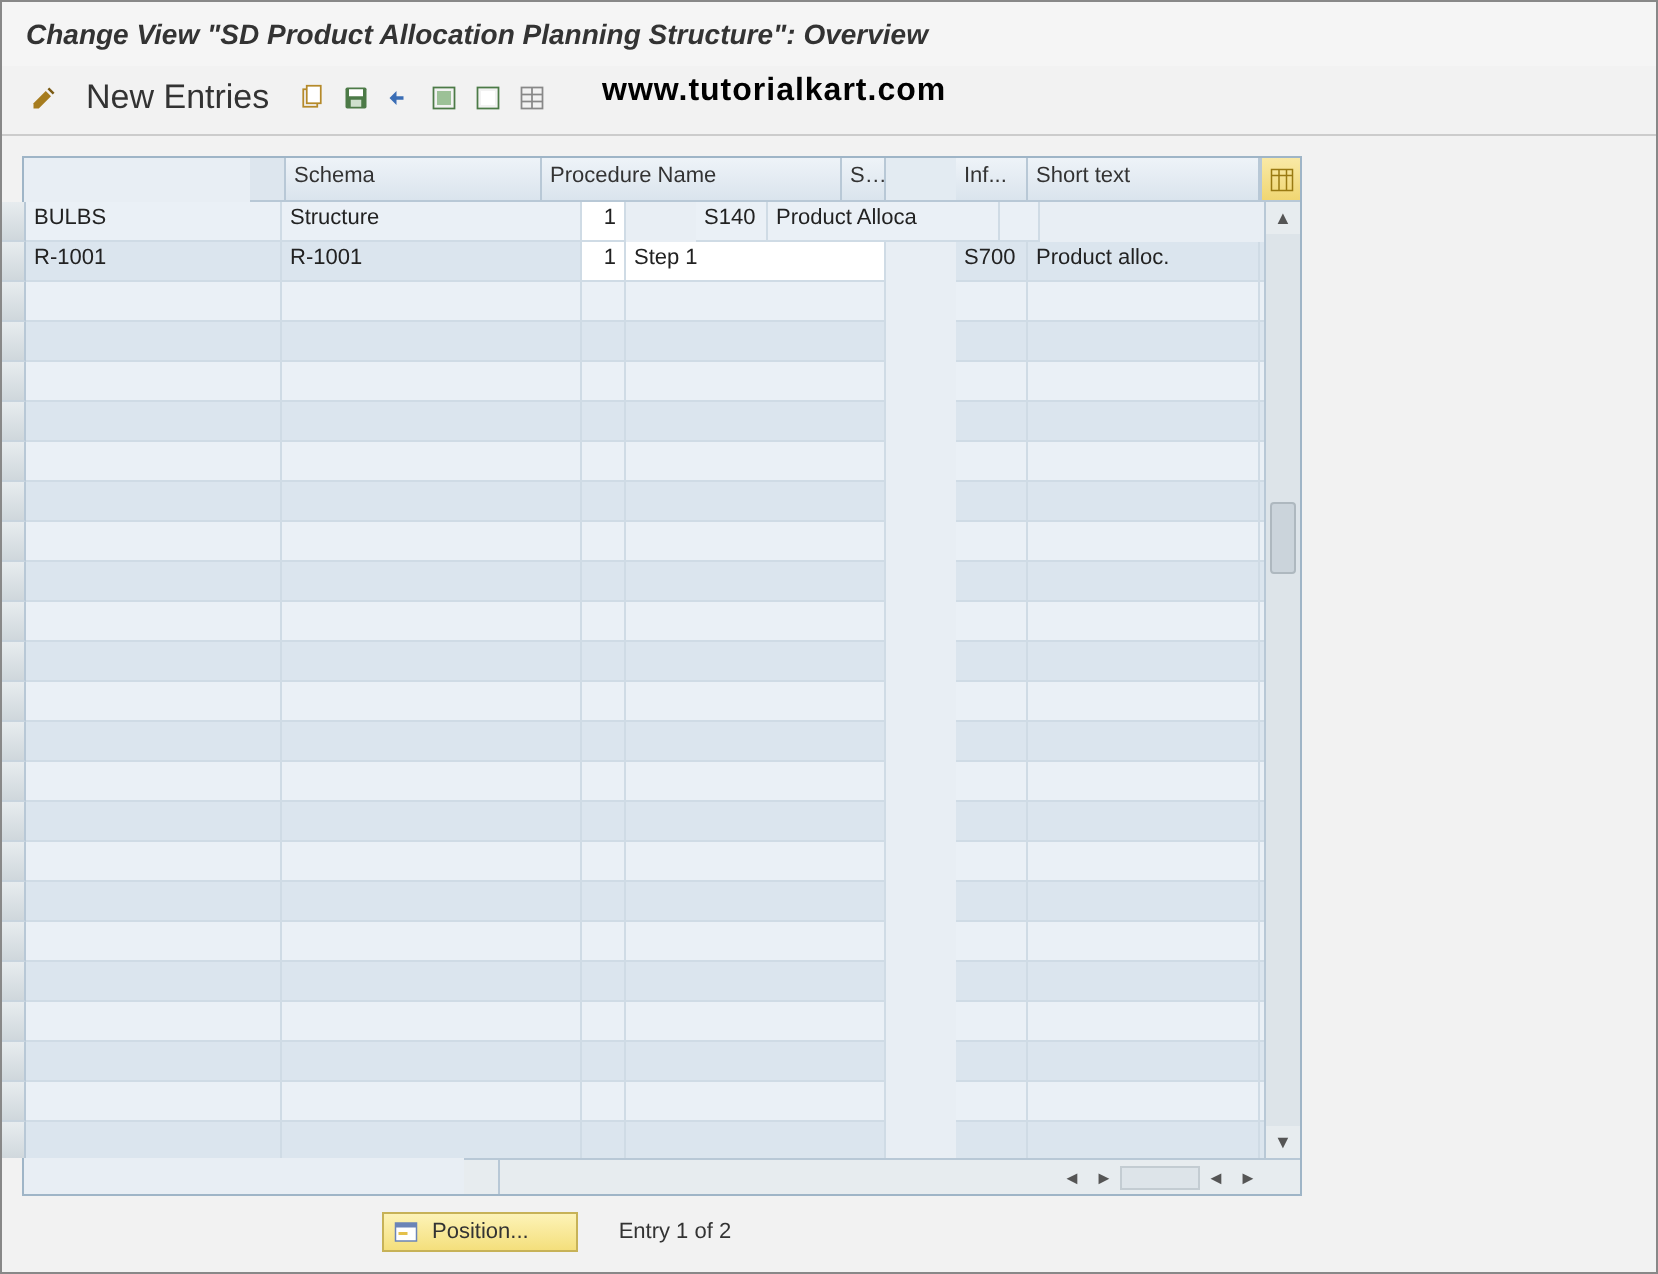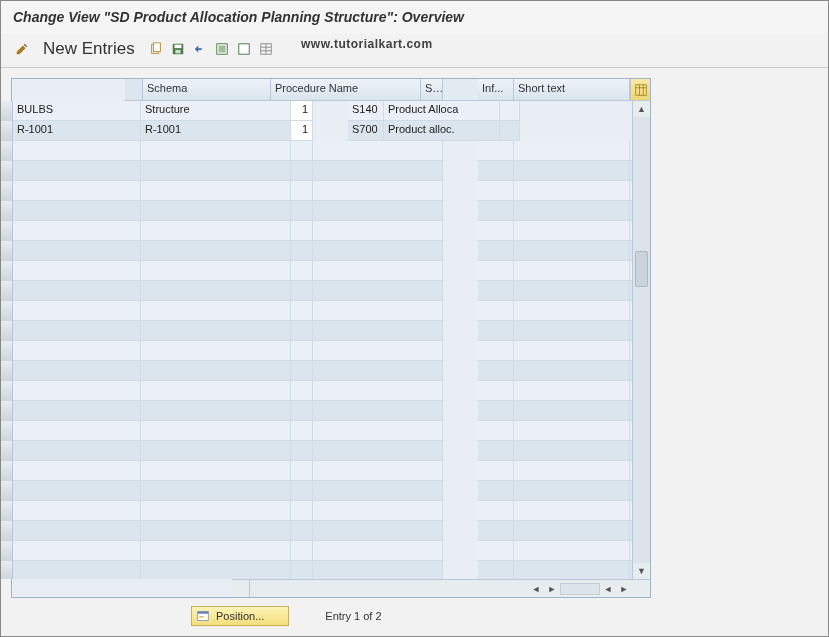--- a/index.html
+++ b/index.html
@@ -40,23 +40,23 @@
     }
     .tb-text-btn {
       padding: 2px 8px;
       cursor: pointer;
       font-size: 17px;
       color: #333;
     }
     .watermark {
       position: absolute;
       left: 300px; top: 4px;
-      font-size: 12px;
+      font-size: 16px;
       font-weight: bold;
-      color: #404040;
+      color: #000000;
       letter-spacing: 0.5px;
       pointer-events: none;
     }
     .grid-wrap {
       margin: 10px;
       border: 1px solid #9fb5c7;
       background: #e8eef4;
       width: 640px;
       height: 520px;
       display: flex;
@@ -160,21 +160,21 @@
     .c-inf    { width: 36px; margin-left: 35px; }
     .c-short  { width: 116px; }
     .c-pad    { width: 20px; }
 
     .footer {
       position: absolute;
       left: 0; bottom: 10px;
       width: 100%;
       display: flex;
       align-items: center;
-      gap: 36px;
+      gap: 20px;
       padding-left: 190px;
     }
     .pos-btn {
       display: inline-flex; align-items: center;
       background: linear-gradient(#fdf3b7,#f4df7c);
       border: 1px solid #c7b257;
       height: 20px;
       padding: 0 24px 0 4px;
       gap: 6px;
       cursor: pointer;
@@ -268,20 +268,21 @@
         <div class="cell c-s editable">1</div>
         <div class="cell c-inf">S140</div>
         <div class="cell c-short">Product Alloca</div>
         <div class="cell c-pad"></div>
       </div>
       <div class="grid-row">
         <div class="row-sel"></div>
         <div class="cell c-schema">R-1001</div>
         <div class="cell c-proc">R-1001</div>
         <div class="cell c-s editable">1</div>
+        <div class="cell c-step editable">Step 1</div>
         <div class="cell c-inf">S700</div>
         <div class="cell c-short">Product alloc.</div>
         <div class="cell c-pad"></div>
       </div>
       <div class="grid-row">
         <div class="row-sel"></div>
         <div class="cell c-schema"></div>
         <div class="cell c-proc"></div>
         <div class="cell c-s"></div>
         <div class="cell c-step"></div>

